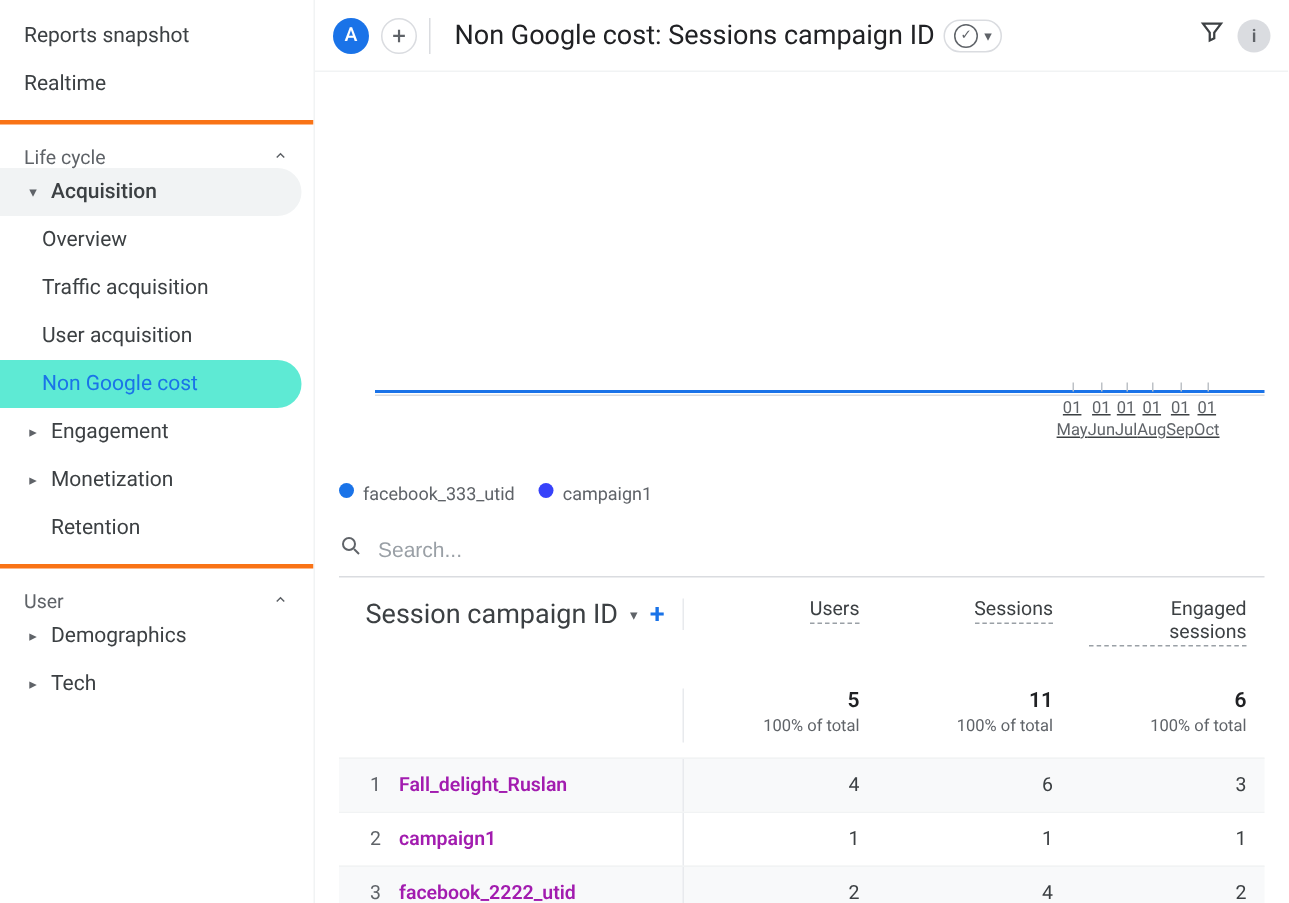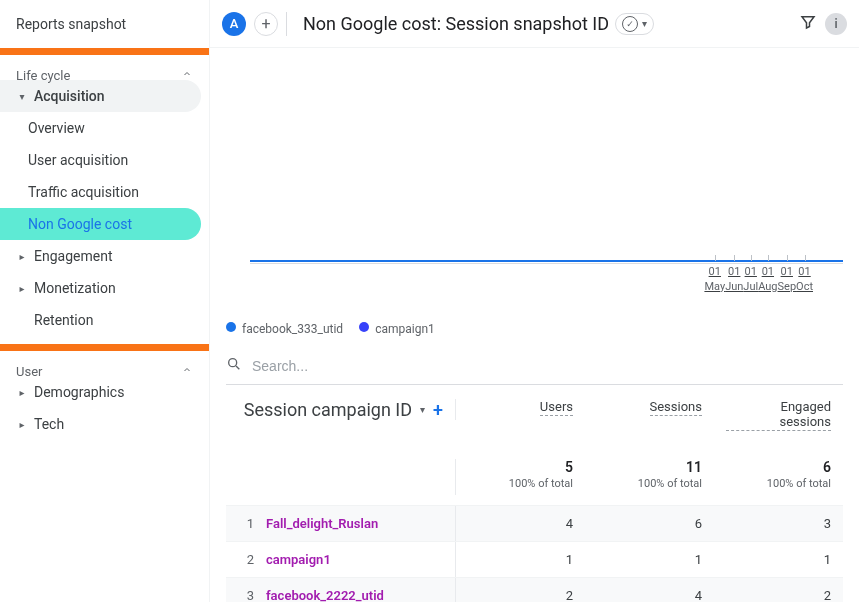--- a/index.html
+++ b/index.html
@@ -3,21 +3,21 @@
   <meta charset="utf-8">
   <style>
     * { box-sizing: border-box; margin: 0; padding: 0; }
     body { font-family: 'Google Sans', Roboto, Arial, sans-serif; font-size: 14px; color: #3c4043; background: #fff; width: 859px; height: 602px; overflow: hidden; }
     .app { display: flex; height: 100%; }
     
     
     .sidebar { width: 210px; padding: 8px 0; border-right: 1px solid #f1f3f4; overflow-y: auto; }
     .sidebar-item { display: flex; align-items: center; height: 32px; padding: 0 16px; cursor: pointer; color: #3c4043; }
     .sidebar-item.top { font-weight: 400; }
-    .sidebar-section { display: flex; align-items: center; justify-content: space-between; height: 32px; padding: 0 16px; color: #5f6368; font-size: 13px; margin-top: 8px; border-top: 7px solid #f97316; padding-top: 16px; cursor: pointer; }
+    .sidebar-section { display: flex; align-items: center; justify-content: space-between; height: 32px; padding: 0 16px; color: #5f6368; font-size: 13px; margin-top: 8px; border-top: 3px solid #f97316; padding-top: 16px; cursor: pointer; }
     .sidebar-group { display: flex; align-items: center; height: 32px; padding: 0 16px; cursor: pointer; }
     .sidebar-group .caret { width: 12px; margin-right: 6px; display: inline-flex; justify-content: center; color: #5f6368; font-size: 10px; }
     .sidebar-group.expanded { background: #f1f3f4; border-radius: 0 16px 16px 0; margin-right: 8px; font-weight: 500; }
     .sidebar-sub { display: flex; align-items: center; height: 32px; padding-left: 28px; padding-right: 16px; cursor: pointer; color: #3c4043; }
     .sidebar-sub.active { color: #1a73e8; background: #5eead4; border-radius: 0 16px 16px 0; margin-right: 8px; }
     .chevron { color: #5f6368; }
     
     
     .main { flex: 1; display: flex; flex-direction: column; overflow: hidden; }
     .header { display: flex; align-items: center; height: 48px; padding: 0 12px; gap: 8px; border-bottom: 1px solid #f1f3f4; }
@@ -73,42 +73,45 @@
     .row-val { flex: 1; text-align: right; padding: 0 12px; font-size: 13px; }
   </style>
 </head>
 <body>
 
 <div class="app">
   <div class="sidebar">
     <div class="sidebar-item top">
         <span>Reports snapshot</span>
       </div>
+    <div class="sidebar-item top">
+        <span>Realtime</span>
+      </div>
 
     <div class="sidebar-section">
       <span>Life cycle</span>
       <span class="chevron">
         <svg width="12" height="12" viewBox="0 0 24 24">
             <path d="M7 14l5-5 5 5" fill="none" stroke="#5f6368" stroke-width="2"></path>
           </svg>
       </span>
     </div>
 
     <div class="sidebar-group expanded">
       <span class="caret">▾</span>
       <span>Acquisition</span>
     </div>
     <div class="sidebar-sub">
         <span>Overview</span>
       </div>
     <div class="sidebar-sub">
+        <span>Traffic acquisition</span>
+      </div>
+    <div class="sidebar-sub">
         <span>User acquisition</span>
-      </div>
-    <div class="sidebar-sub">
-        <span>Traffic acquisition</span>
       </div>
     <div class="sidebar-sub active">
         <span>Non Google cost</span>
       </div>
 
     <div class="sidebar-group">
       <span class="caret">▸</span>
       <span>Engagement</span>
     </div>
     <div class="sidebar-group">
@@ -139,21 +142,21 @@
   </div>
 
   <div class="main">
     <div class="header">
       <div class="avatar-a">A</div>
       <div class="circle-btn">
         <span>+</span>
       </div>
       <div style="width:1px;height:24px;background:#dadce0;"></div>
       <div class="title">
-        <span>Non Google cost: Session snapshot ID</span>
+        <span>Non Google cost: Sessions campaign ID</span>
         <span class="title-pill">
           <span class="check">✓</span>
           <span class="drop">▾</span>
         </span>
       </div>
       <span class="filter-icon">
         <svg width="18" height="18" viewBox="0 0 24 24">
             <path d="M4 5h16l-6 8v5l-4 2v-7L4 5z" fill="none" stroke="#3c4043" stroke-width="2"></path>
           </svg>
       </span>

